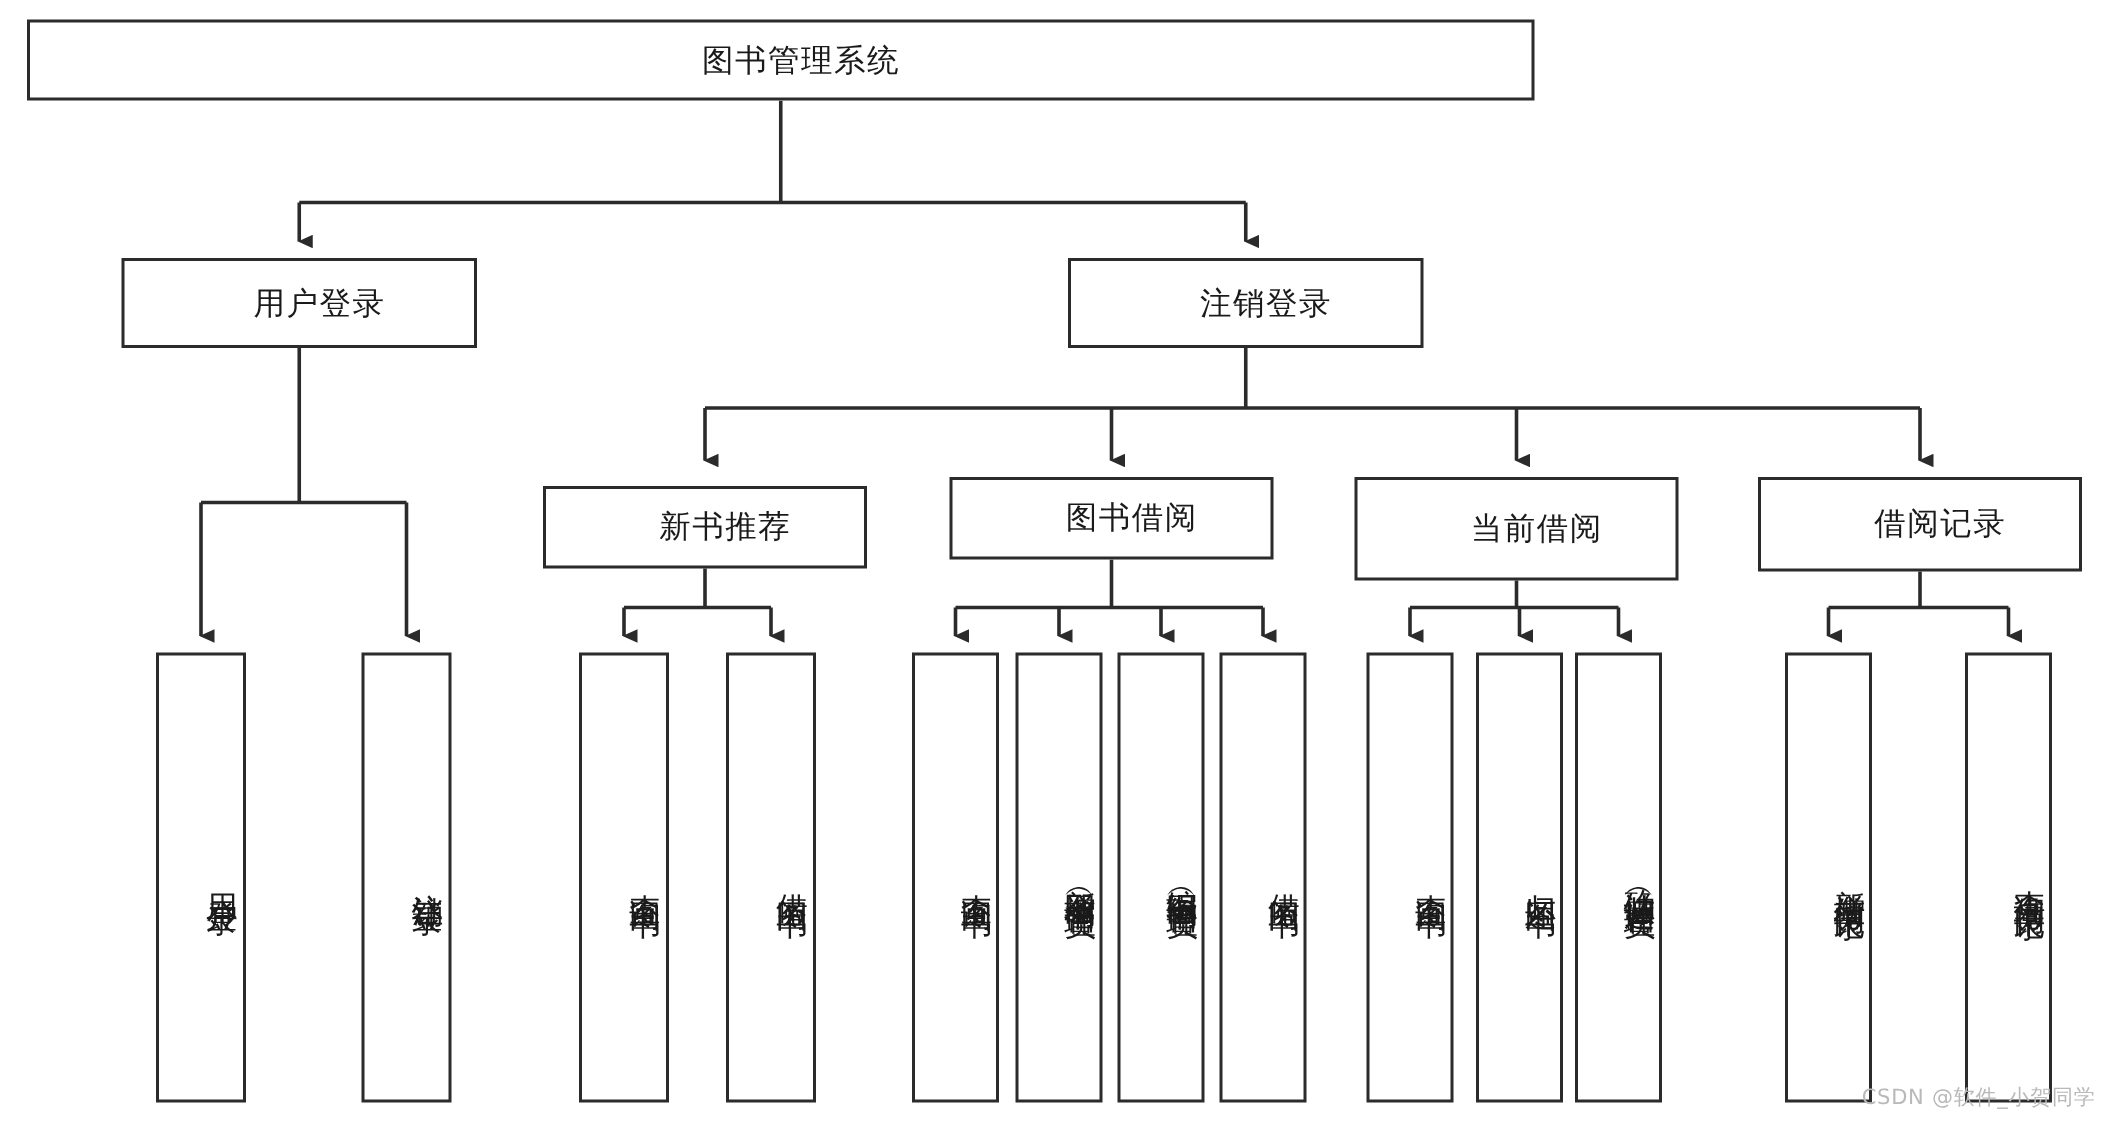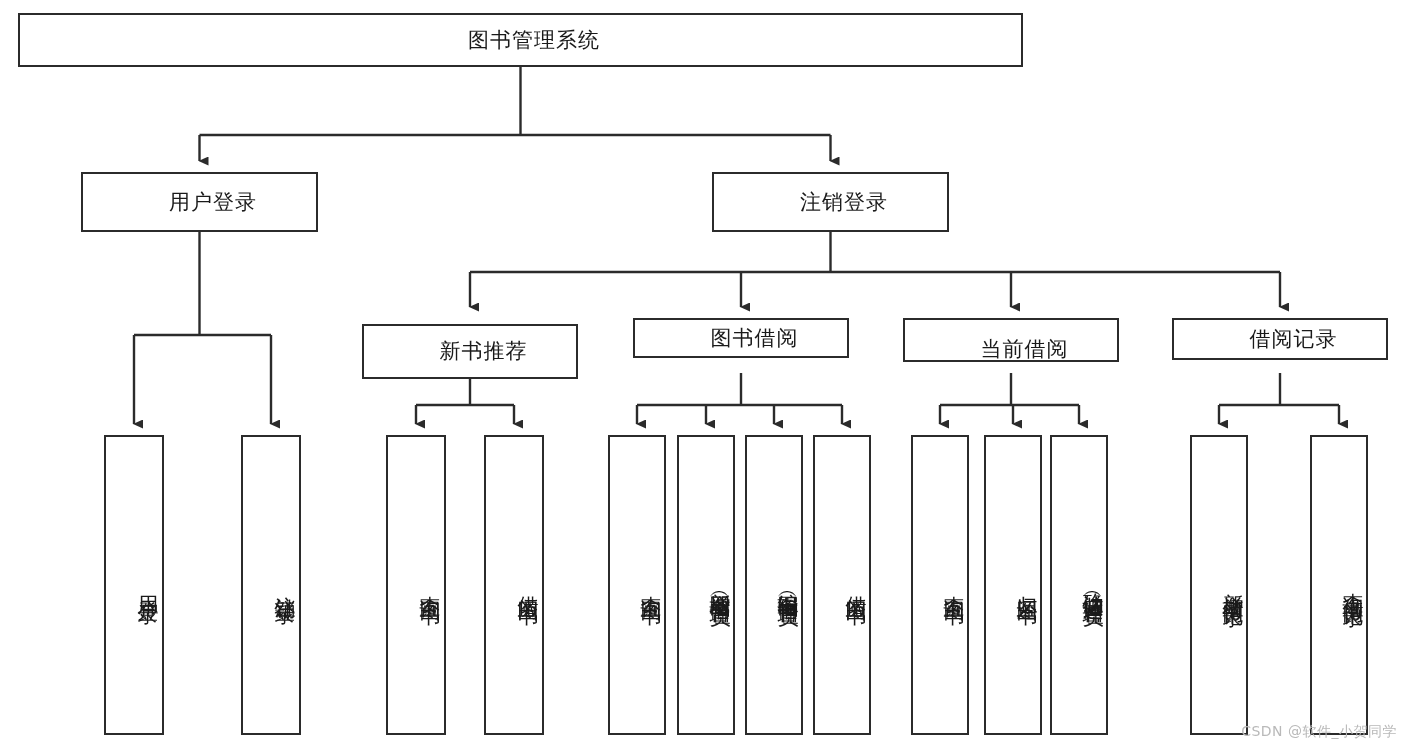--- a/index.html
+++ b/index.html
@@ -126,27 +126,27 @@
   <div class="node horiz" style="left: 81px; top: 172px; width: 237px; height: 60px;">
     <span class="label">用户登录</span>
   </div>
   <div class="node horiz" style="left: 712px; top: 172px; width: 237px; height: 60px;">
     <span class="label">注销登录</span>
   </div>
 
   <div class="node horiz" style="left: 362px; top: 324px; width: 216px; height: 55px;">
     <span class="label">新书推荐</span>
   </div>
-  <div class="node horiz" style="left: 633px; top: 318px; width: 216px; height: 40px;">
+  <div class="node horiz" style="left: 633px; top: 318px; width: 216px; height: 55px;">
     <span class="label">图书借阅</span>
   </div>
-  <div class="node horiz" style="left: 903px; top: 318px; width: 216px; height: 44px; align-items: flex-end;">
+  <div class="node horiz" style="left: 903px; top: 318px; width: 216px; height: 69px;">
     <span class="label">当前借阅</span>
   </div>
-  <div class="node horiz" style="left: 1172px; top: 318px; width: 216px; height: 42px;">
+  <div class="node horiz" style="left: 1172px; top: 318px; width: 216px; height: 63px;">
     <span class="label">借阅记录</span>
   </div>
 
   <div class="node vert" style="left: 104px; top: 435px; width: 60px; height: 300px;">
     <span class="label">用户登录</span>
   </div>
   <div class="node vert" style="left: 241px; top: 435px; width: 60px; height: 300px;">
     <span class="label">注销登录</span>
   </div>
   <div class="node vert" style="left: 386px; top: 435px; width: 60px; height: 300px;">

